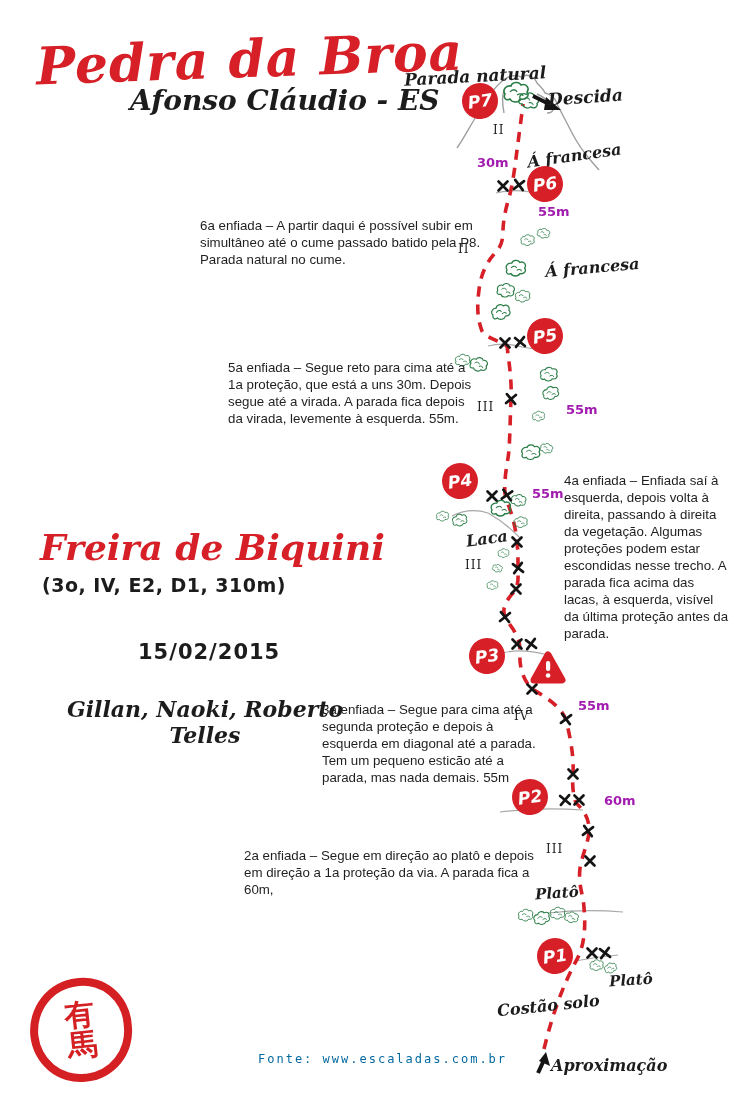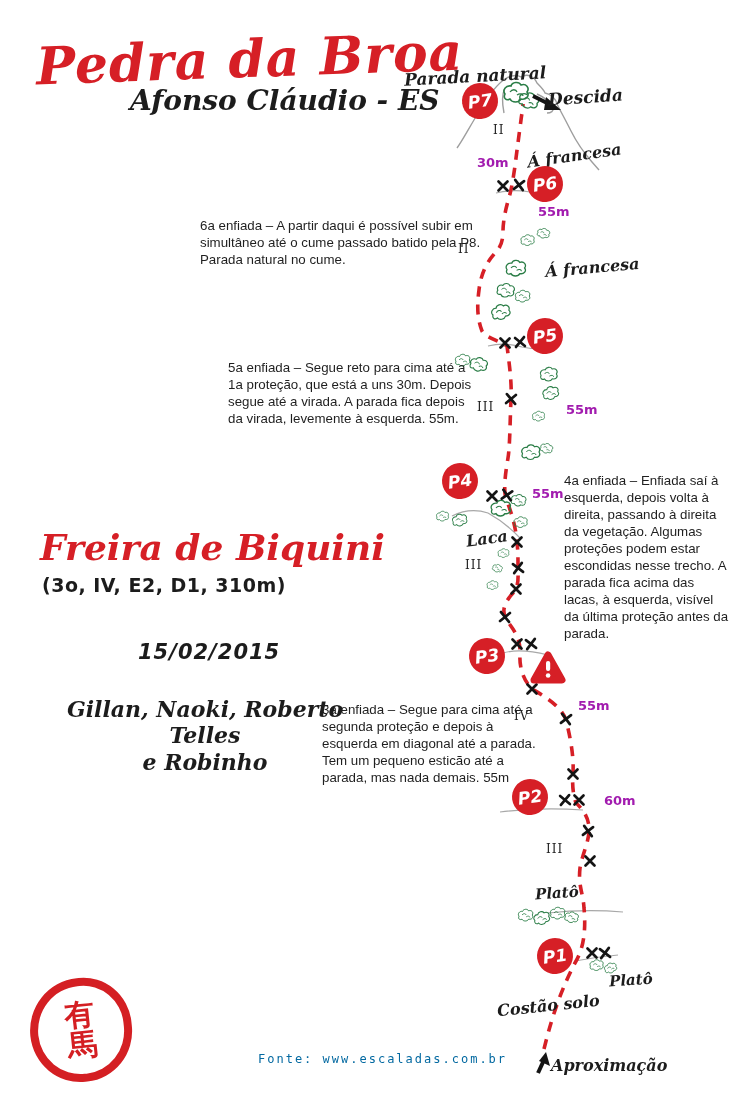--- a/index.html
+++ b/index.html
@@ -195,27 +195,27 @@
   <div class="abs pmark" style="left:527px;top:318px;">P5</div>
   <div class="abs pmark" style="left:442px;top:463px;">P4</div>
   <div class="abs pmark" style="left:469px;top:638px;">P3</div>
   <div class="abs pmark" style="left:512px;top:779px;">P2</div>
   <div class="abs pmark" style="left:537px;top:938px;">P1</div>
 
   <div class="abs note" style="left:200px;top:217px;width:312px;">6a enfiada – A partir daqui é possível subir em simultâneo até o cume passado batido pela P8. Parada natural no cume.</div>
   <div class="abs note" style="left:228px;top:359px;width:254px;">5a enfiada – Segue reto para cima até a 1a proteção, que está a uns 30m. Depois segue até a virada. A parada fica depois da virada, levemente à esquerda. 55m.</div>
   <div class="abs note" style="left:564px;top:472px;width:166px;">4a enfiada – Enfiada saí à esquerda, depois volta à direita, passando à direita da vegetação. Algumas proteções podem estar escondidas nesse trecho. A parada fica acima das lacas, à esquerda, visível da última proteção antes da parada.</div>
   <div class="abs note" style="left:314px;top:701px;width:222px;margin-left:8px;">3a enfiada – Segue para cima até a segunda proteção e depois à esquerda em diagonal até a parada. Tem um pequeno esticão até a parada, mas nada demais. 55m</div>
+  <div class="abs note" style="left:244px;top:847px;width:300px;">2a enfiada – Segue em direção ao platô e depois em direção a 1a proteção da via. A parada fica a 60m,</div>
 
   <div class="abs red-script routename" style="left:40px;top:526px;">Freira de Biquini</div>
   <div class="abs grade" style="left:42px;top:574px;">(3o, IV, E2, D1, 310m)</div>
-  <div class="abs date" style="left:138px;top:640px;font-style:italic;">15/02/2015</div>
+  <div class="abs date" style="left:138px;top:640px;">15/02/2015</div>
   <div class="abs climbers" style="left:60px;top:696px;width:290px;">
     <div>Gillan, Naoki, Roberto Telles</div>
-    <div>e Robinho</div>
   </div>
 
   <div class="abs stamp" style="left:30px;top:978px;">
     <span>有</span>
     <span>馬</span>
   </div>
 
   <div class="abs footer" style="left:258px;top:1052px;">Fonte: www.escaladas.com.br</div>
 
 </div>

